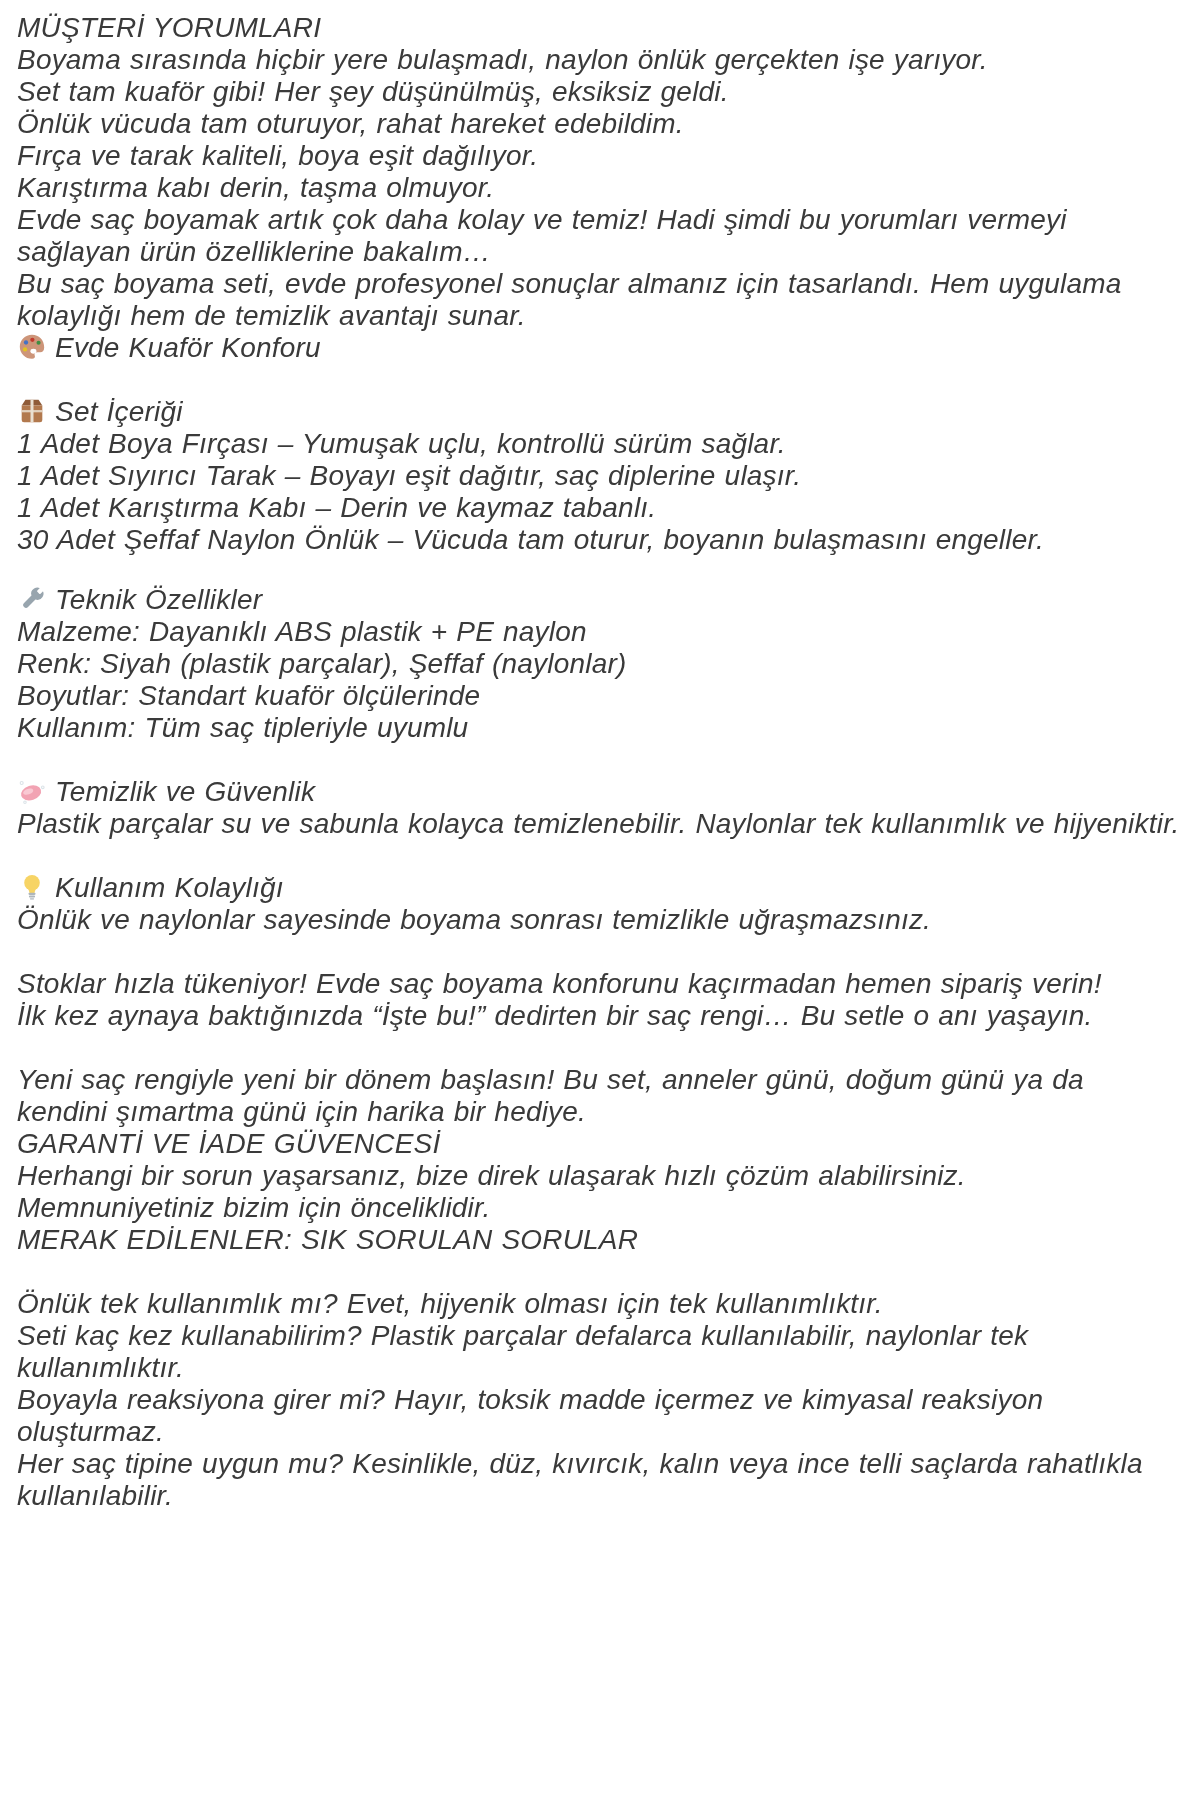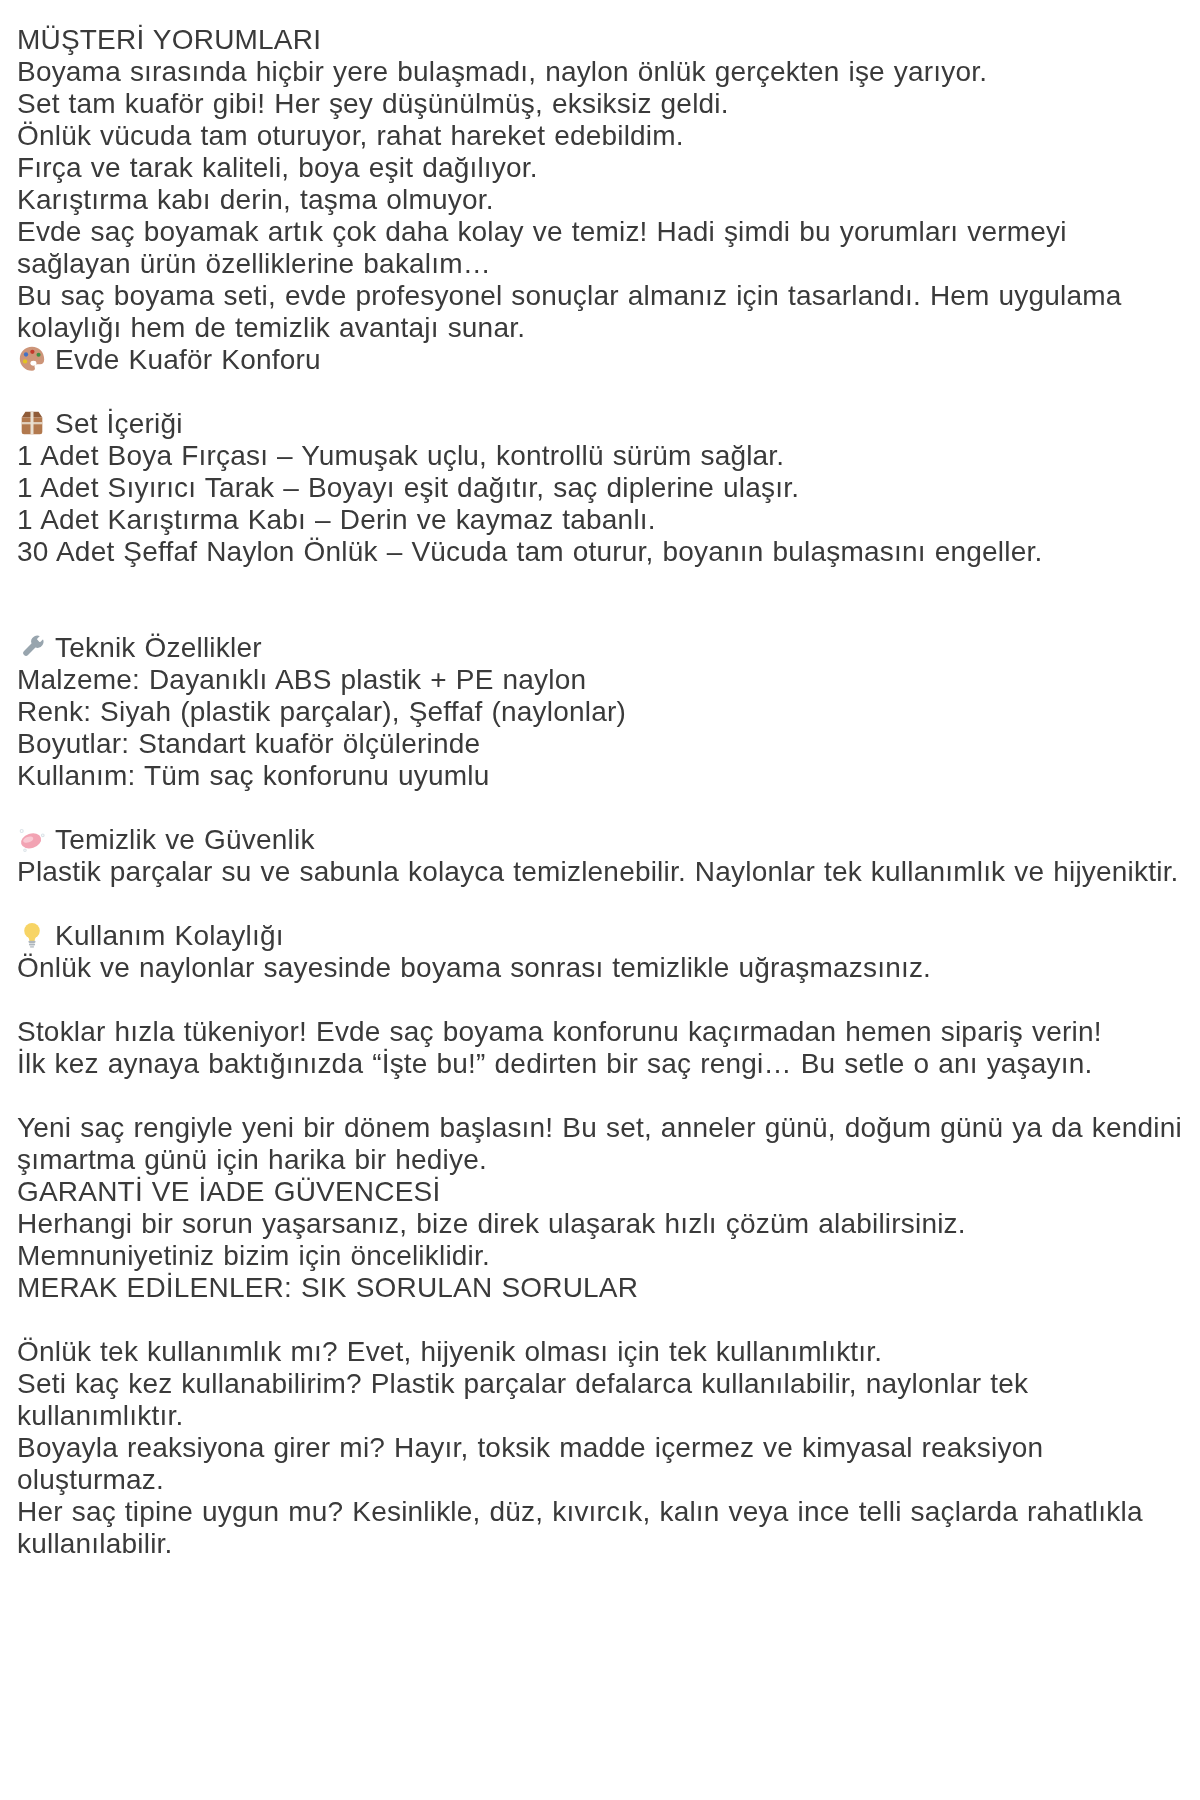--- a/index.html
+++ b/index.html
@@ -1,34 +1,35 @@
 <!DOCTYPE html>
 <html lang="tr"><head>
 <meta charset="utf-8">
 <style>
   html,body{margin:0;padding:0;}
   body{background:#ffffff;}
   .page{
     width:1200px;height:1800px;
     box-sizing:border-box;
     background:#ffffff;
-    padding:24px 18px 0 17px;
+    padding:12px 18px 0 17px;
     overflow:hidden;
     font-family:"Liberation Sans","DejaVu Sans",sans-serif;
     color:#3a3a3a;
+    font-style:italic;
   }
   .line{
     margin:0;
     font-size:28px;
     line-height:32px;
     letter-spacing:0.2px;
     word-spacing:1px;
   }
   .gap-1{margin-top:32px;}
-  .gap-2{margin-top:64px;}
+  .gap-2{margin-top:28px;}
   .icon{display:inline-block;width:30px;height:30px;margin-right:8px;vertical-align:-5px;}
   .icon svg{width:30px;height:30px;display:block;}
 </style>
 </head>
 <body>
 
 <main class="page" style="background: rgb(255, 255, 255); color: rgb(58, 58, 58);">
   <div id="content">
       <p class="line"><span>MÜŞTERİ YORUMLARI</span></p>
       <p class="line"><span>Boyama sırasında hiçbir yere bulaşmadı, naylon önlük gerçekten işe yarıyor.</span></p>
@@ -58,21 +59,21 @@
       <p class="line"><span>30 Adet Şeffaf Naylon Önlük – Vücuda tam oturur, boyanın bulaşmasını engeller.</span></p>
       <p class="line gap-2"><span class="icon"><svg viewBox="0 0 32 32">
             <g transform="rotate(45 16 16)">
               <path fill="#98a5ae" d="M16 1.5a6.5 6.5 0 0 0-3 12.3V25a3 3 0 0 0 6 0V13.8A6.5 6.5 0 0 0 16 1.5z"></path>
               <rect x="13.6" y="0" width="4.8" height="6.5" rx="1" fill="#ffffff"></rect>
             </g>
           </svg></span><span>Teknik Özellikler</span></p>
       <p class="line"><span>Malzeme: Dayanıklı ABS plastik + PE naylon</span></p>
       <p class="line"><span>Renk: Siyah (plastik parçalar), Şeffaf (naylonlar)</span></p>
       <p class="line"><span>Boyutlar: Standart kuaför ölçülerinde</span></p>
-      <p class="line"><span>Kullanım: Tüm saç konforunu uyumlu</span></p>
+      <p class="line"><span>Kullanım: Tüm saç tipleriyle uyumlu</span></p>
       <p class="line gap-1"><span class="icon"><svg viewBox="0 0 32 32">
             <g transform="rotate(-18 15 18)">
               <ellipse cx="15" cy="18" rx="11" ry="7.6" fill="#f2a3b3"></ellipse>
               <ellipse cx="12.5" cy="15.8" rx="5.6" ry="3" fill="#f9c9d3"></ellipse>
             </g>
             <circle cx="5" cy="7.5" r="1.6" fill="none" stroke="#dbe3e8" stroke-width="1.2"></circle>
             <circle cx="27.5" cy="12" r="1.4" fill="none" stroke="#dbe3e8" stroke-width="1.2"></circle>
             <circle cx="8.5" cy="28" r="1.3" fill="none" stroke="#dbe3e8" stroke-width="1.2"></circle>
           </svg></span><span>Temizlik ve Güvenlik</span></p>
       <p class="line"><span>Plastik parçalar su ve sabunla kolayca temizlenebilir. Naylonlar tek kullanımlık ve hijyeniktir.</span></p>

